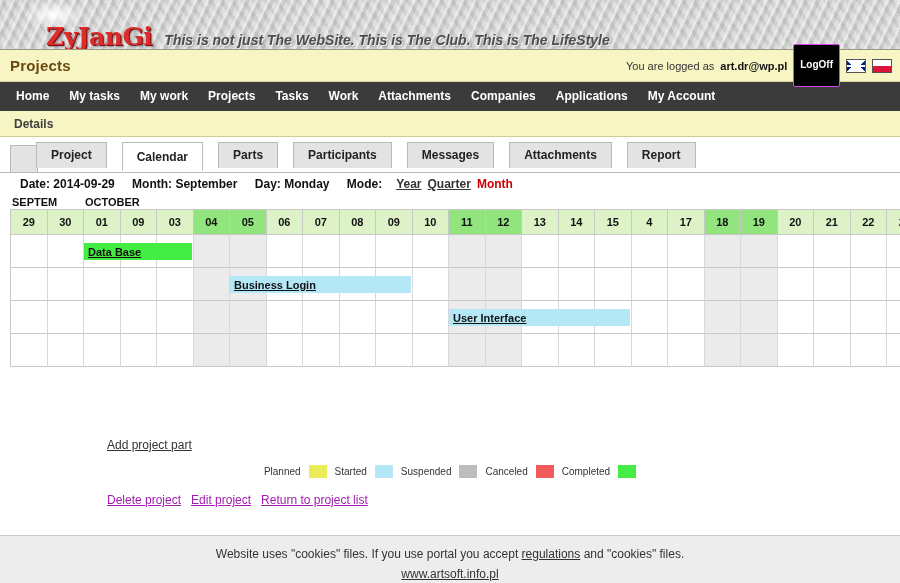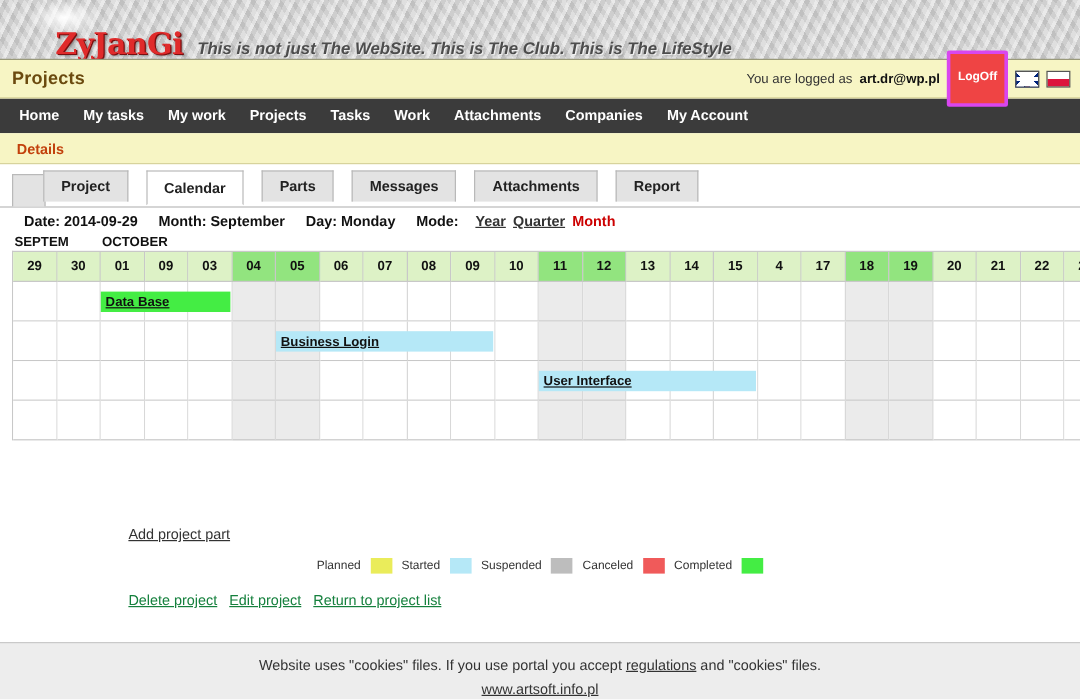--- a/index.html
+++ b/index.html
@@ -68,25 +68,25 @@
     font-size:15px; font-weight:bold; color:#6b4a0f;
     letter-spacing:.2px;
   }
   .login-box {
     margin-left:auto;
     display:flex; align-items:center; gap:6px;
     font-size:11px; color:#333;
   }
   .login-box .user { font-weight:bold; color:#111; }
   .logoff-btn {
-    background:#ef4444;
+    background:#000000;
     color:#fff;
     font-size:10px; font-weight:bold;
     padding:15px 6px;
-    border:3px solid #d946ef;
+    border:1px solid #d946ef;
     border-radius:2px;
     cursor:pointer;
     line-height:1.05;
   }
   .flag { width:20px; height:14px; display:inline-block; border:1px solid #555; position:relative; overflow:hidden; vertical-align:middle; }
   .flag-uk { background:#00247d; }
   .flag-uk:before {
     content:""; position:absolute; inset:-6px;
     background:
       linear-gradient(45deg, transparent 43%, #fff 43% 57%, transparent 57%),
@@ -117,21 +117,21 @@
     white-space:nowrap;
   }
 
   
   #subbar {
     height:26px;
     background:#f7f5c4;
     border-bottom:1px solid #cfcb92;
     display:flex; align-items:center;
     padding-left:14px;
-    font-size:12px; font-weight:bold; color:#c2410c;
+    font-size:12px; font-weight:bold; color:#404040;
   }
 
   
   #content { position:relative; background:#fff; height:362px; }
 
   
   #tabs {
     position:absolute; left:0; top:5px; right:0;
     height:31px;
     display:flex; align-items:flex-start;
@@ -243,21 +243,21 @@
     gap:8px; font-size:10px; color:#333;
   }
   #legend .lg-item { display:flex; align-items:center; gap:8px; }
   #legend .swatch { width:18px; height:13px; display:inline-block; }
 
   
   #actions {
     position:absolute; top:356px; left:107px;
     font-size:12px;
   }
-  #actions a { color:#15803d; text-decoration:underline; margin-right:10px; }
+  #actions a { color:#a21caf; text-decoration:underline; margin-right:10px; }
 
   
   #footer {
     position:absolute; left:0; bottom:0; width:900px;
     height:48px;
     background:#ededed;
     border-top:1px solid #c9c9c9;
     text-align:center;
     font-size:12px; color:#333;
     padding-top:8px;
@@ -288,33 +288,35 @@
 
 <div id="mainnav">
     <a href="#">Home</a>
     <a href="#">My tasks</a>
     <a href="#">My work</a>
     <a href="#">Projects</a>
     <a href="#">Tasks</a>
     <a href="#">Work</a>
     <a href="#">Attachments</a>
     <a href="#">Companies</a>
+    <a href="#">Applications</a>
     <a href="#">My Account</a>
   </div>
 
 <div id="subbar">
   <span>Details</span>
 </div>
 
 <div id="content">
 
   <div id="tabs">
       <div class="tab">Project</div>
       <div class="tab active">Calendar</div>
       <div class="tab">Parts</div>
+      <div class="tab">Participants</div>
       <div class="tab">Messages</div>
       <div class="tab">Attachments</div>
       <div class="tab">Report</div>
     </div>
 
   <div id="dateline">
     <span class="lbl">
       <span>Date:</span>
       <span>2014-09-29</span>
     </span>

